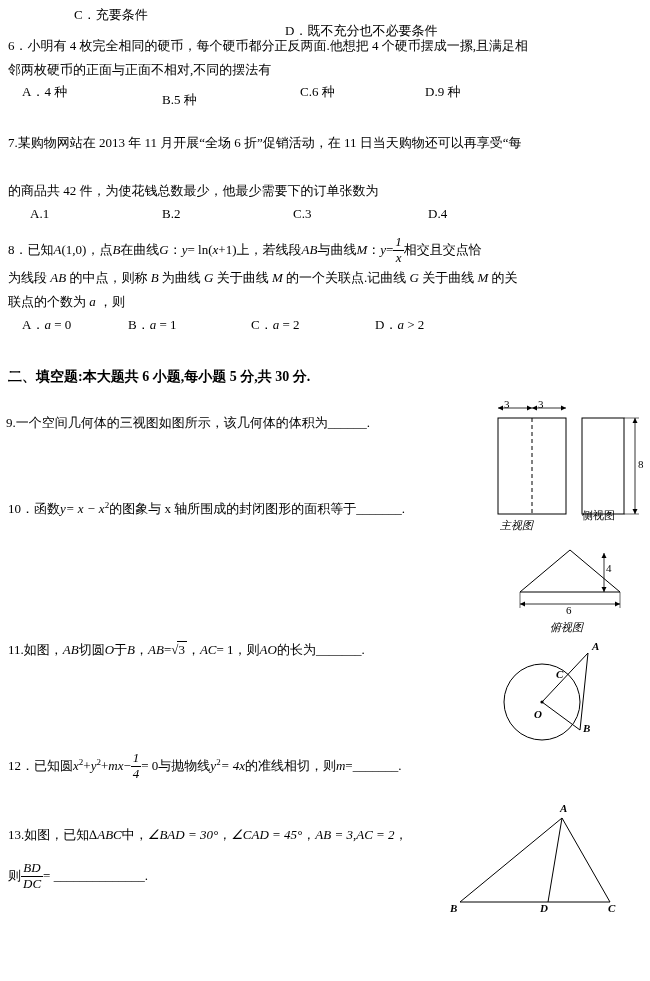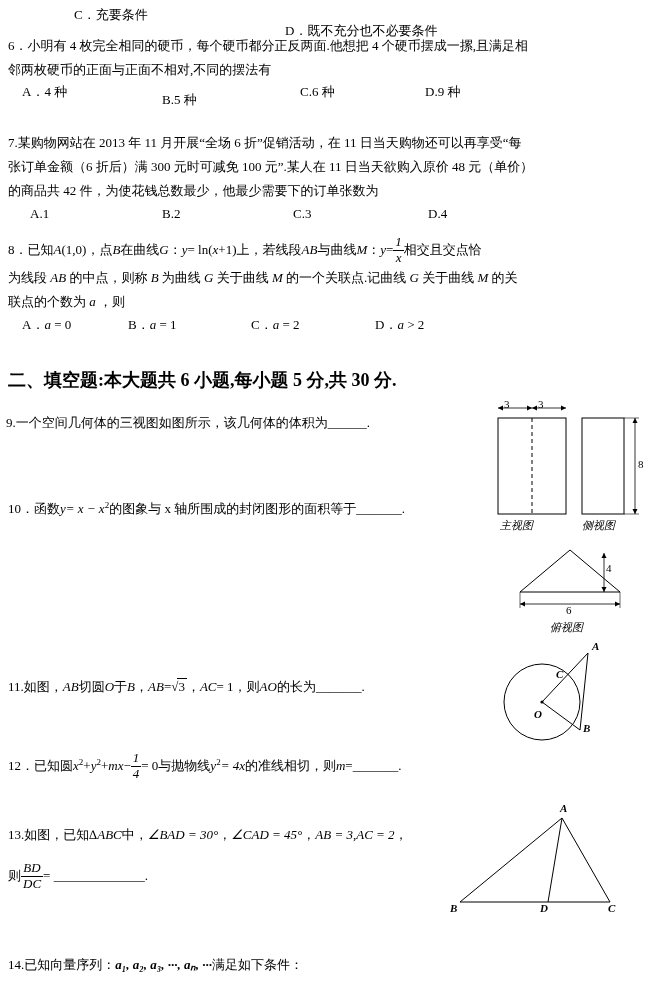--- a/index.html
+++ b/index.html
@@ -35,38 +35,37 @@
   <div class="line" style="left:285px;top:22px;">D．既不充分也不必要条件</div>
 
   <div class="line" style="left:8px;top:37px;">6．小明有 4 枚完全相同的硬币，每个硬币都分正反两面.他想把 4 个硬币摆成一摞,且满足相</div>
   <div class="line" style="left:8px;top:61px;">邻两枚硬币的正面与正面不相对,不同的摆法有</div>
   <div class="line" style="left:22px;top:83px;">A．4 种</div>
   <div class="line" style="left:162px;top:83px;margin-top:8px;">B.5 种</div>
   <div class="line" style="left:300px;top:83px;">C.6 种</div>
   <div class="line" style="left:425px;top:83px;">D.9 种</div>
 
   <div class="line" style="left:8px;top:134px;">7.某购物网站在 2013 年 11 月开展“全场 6 折”促销活动，在 11 日当天购物还可以再享受“每</div>
-  <div class="line" style="left:8px;top:158px;">张订单金额（6 折后）满 300 元时可减免 100 元”.某人在 11 日当天欲购入原价 48 元（单价）</div>
   <div class="line" style="left:8px;top:182px;">的商品共 42 件，为使花钱总数最少，他最少需要下的订单张数为</div>
   <div class="line" style="left:30px;top:206px;">A.1</div>
   <div class="line" style="left:162px;top:206px;">B.2</div>
   <div class="line" style="left:293px;top:206px;">C.3</div>
   <div class="line" style="left:428px;top:206px;">D.4</div>
 
   <div class="line" style="left:8px;top:236px;">
     <span>8．已知</span><span class="it">A</span><span>(1,0)</span><span>，点</span><span class="it">B</span><span>在曲线</span><span class="it">G</span><span>：</span><span class="it">y</span><span>= ln(</span><span class="it">x</span><span>+1)</span><span>上，若线段</span><span class="it">AB</span><span>与曲线</span><span class="it">M</span><span>：</span><span class="it">y</span><span>=</span><span class="frac"><span class="num">1</span><span class="den">x</span></span><span>相交且交点恰</span>
   </div>
   <div class="line" style="left:8px;top:269px;">为线段 <span class="it">AB</span> 的中点，则称 <span class="it">B</span> 为曲线 <span class="it">G</span> 关于曲线 <span class="it">M</span> 的一个关联点.记曲线 <span class="it">G</span> 关于曲线 <span class="it">M</span> 的关</div>
   <div class="line" style="left:8px;top:293px;">联点的个数为 <span class="it">a</span> ，则</div>
   <div class="line" style="left:22px;top:316px;">A．<span class="it">a</span> = 0</div>
   <div class="line" style="left:128px;top:316px;">B．<span class="it">a</span> = 1</div>
   <div class="line" style="left:251px;top:316px;">C．<span class="it">a</span> = 2</div>
   <div class="line" style="left:375px;top:316px;">D．<span class="it">a</span> &gt; 2</div>
 
-  <div class="line b" style="left:8px;top:368px;font-size:18px;">二、填空题:本大题共 6 小题,每小题 5 分,共 30 分.</div>
+  <div class="line b" style="left:8px;top:368px;font-size:14px;">二、填空题:本大题共 6 小题,每小题 5 分,共 30 分.</div>
 
   <div class="line" style="left:6px;top:414px;">9.一个空间几何体的三视图如图所示，该几何体的体积为______.</div>
 
   <div class="figbox" style="left:490px;top:400px;">
     <svg width="155" height="140" viewBox="0 0 155 140">
 
       <rect x="8" y="18" width="68" height="96" fill="none" stroke="#000" stroke-width="1"></rect>
       <line x1="42" y1="18" x2="42" y2="114" stroke="#000" stroke-width="1" stroke-dasharray="4,3"></line>
 
       <rect x="92" y="18" width="42" height="96" fill="none" stroke="#000" stroke-width="1"></rect>
@@ -81,21 +80,21 @@
       <line x1="145" y1="18" x2="145" y2="114" stroke="#000" stroke-width="0.8"></line>
       <polygon points="145,18 142.5,23 147.5,23" fill="#000"></polygon>
       <polygon points="145,114 142.5,109 147.5,109" fill="#000"></polygon>
       <line x1="134" y1="18" x2="149" y2="18" stroke="#000" stroke-width="0.6"></line>
       <line x1="134" y1="114" x2="149" y2="114" stroke="#000" stroke-width="0.6"></line>
     </svg>
     <div class="caption" style="left:14px;top:-2px;">3</div>
     <div class="caption" style="left:48px;top:-2px;">3</div>
     <div class="caption" style="left:148px;top:58px;">8</div>
     <div class="caption" style="left:10px;top:118px;font-style:italic;">主视图</div>
-    <div class="caption" style="left:92px;top:118px;font-style:italic;">侧视图</div>
+    <div class="caption" style="left:92px;top:108px;">侧视图</div>
   </div>
 
   <div class="figbox" style="left:500px;top:540px;">
     <svg width="140" height="90" viewBox="0 0 140 90">
       <polygon points="20,52 70,10 120,52" fill="none" stroke="#000" stroke-width="1"></polygon>
 
       <line x1="104" y1="13" x2="104" y2="52" stroke="#000" stroke-width="0.8"></line>
       <polygon points="104,13 101.5,18 106.5,18" fill="#000"></polygon>
       <polygon points="104,52 101.5,47 106.5,47" fill="#000"></polygon>
 
@@ -107,21 +106,21 @@
     </svg>
     <div class="caption" style="left:106px;top:22px;">4</div>
     <div class="caption" style="left:66px;top:64px;">6</div>
     <div class="caption" style="left:50px;top:80px;font-style:italic;">俯视图</div>
   </div>
 
   <div class="line" style="left:8px;top:500px;">
     <span>10．函数</span><span class="it">y</span><span class="it">= x − x</span><sup>2</sup><span>的图象与 x 轴所围成的封闭图形的面积等于_______.</span>
   </div>
 
-  <div class="line" style="left:8px;top:641px;margin-top:37px;">
+  <div class="line" style="left:8px;top:641px;">
     <span>11.如图，</span><span class="it">AB</span><span>切圆</span><span class="it">O</span><span>于</span><span class="it">B</span><span>，</span><span class="it">AB</span><span>=</span><span class="sqrt">√<span class="rad">3</span></span><span>，</span><span class="it">AC</span><span>= 1</span><span>，则</span><span class="it">AO</span><span>的长为_______.</span>
   </div>
 
   <div class="figbox" style="left:480px;top:640px;">
     <svg width="160" height="110" viewBox="0 0 160 110">
       <circle cx="62" cy="62" r="38" fill="none" stroke="#000" stroke-width="1"></circle>
       <line x1="108" y1="13" x2="100" y2="90" stroke="#000" stroke-width="1"></line>
       <line x1="108" y1="13" x2="62" y2="62" stroke="#000" stroke-width="1"></line>
       <line x1="62" y1="62" x2="100" y2="90" stroke="#000" stroke-width="1"></line>
       <circle cx="62" cy="62" r="1.6" fill="#000"></circle>
@@ -149,17 +148,14 @@
       <line x1="20" y1="96" x2="122" y2="12" stroke="#000" stroke-width="1"></line>
       <line x1="122" y1="12" x2="170" y2="96" stroke="#000" stroke-width="1"></line>
       <line x1="122" y1="12" x2="108" y2="96" stroke="#000" stroke-width="1"></line>
     </svg>
     <div class="caption it b" style="left:120px;top:-4px;">A</div>
     <div class="caption it b" style="left:10px;top:96px;">B</div>
     <div class="caption it b" style="left:100px;top:96px;">D</div>
     <div class="caption it b" style="left:168px;top:96px;">C</div>
   </div>
 
-  <div class="line" style="left:8px;top:955px;">
-    <span>14.已知向量序列：</span><span class="it b">a₁, a₂, a₃, ···, aₙ, ···</span><span>满足如下条件：</span>
-  </div>
 
 </div>
 
 </body></html>

